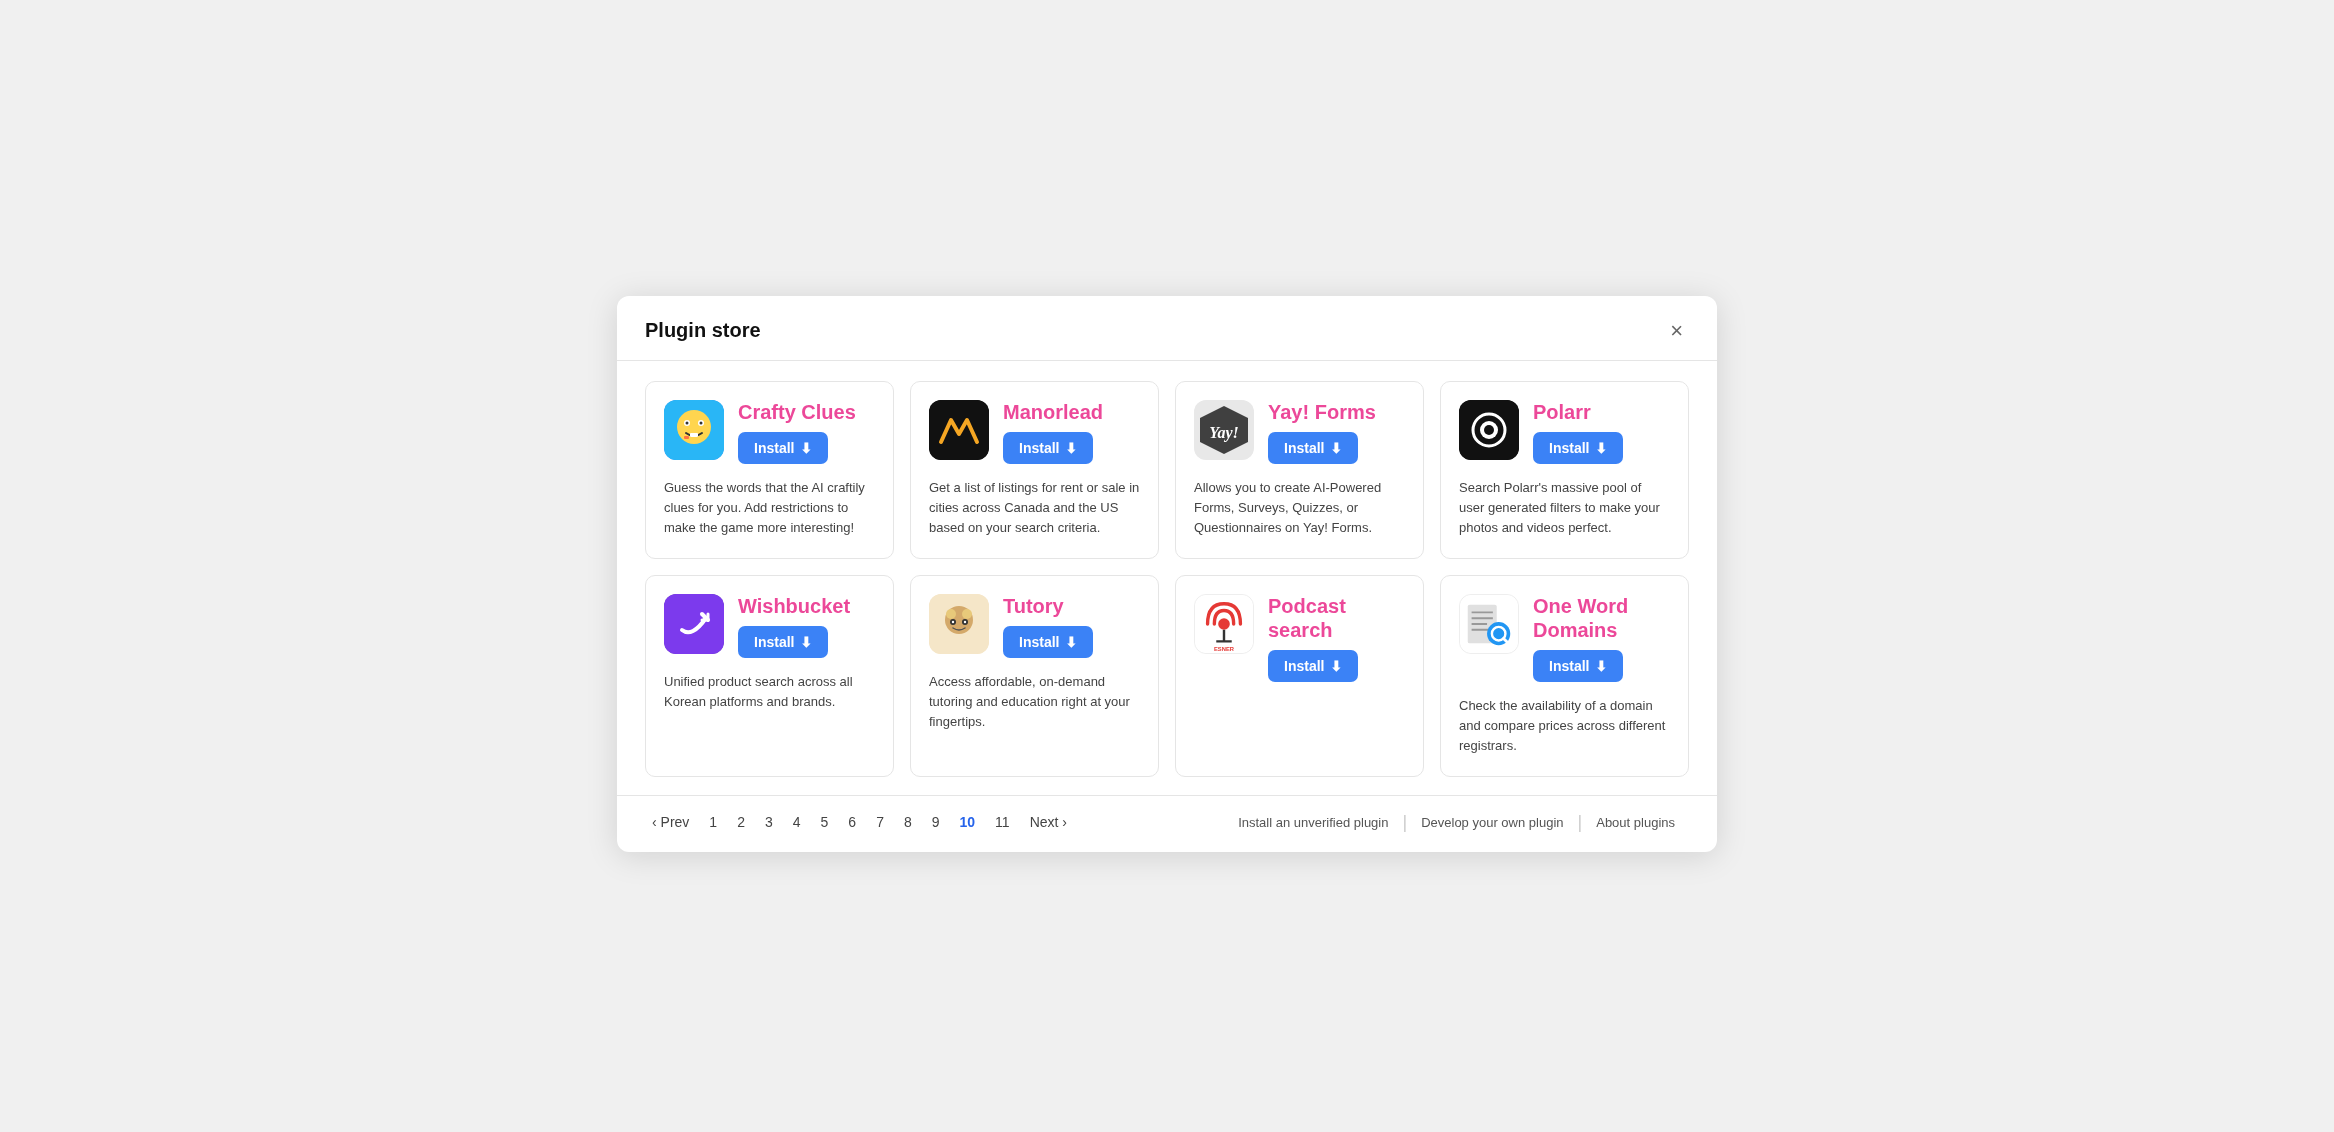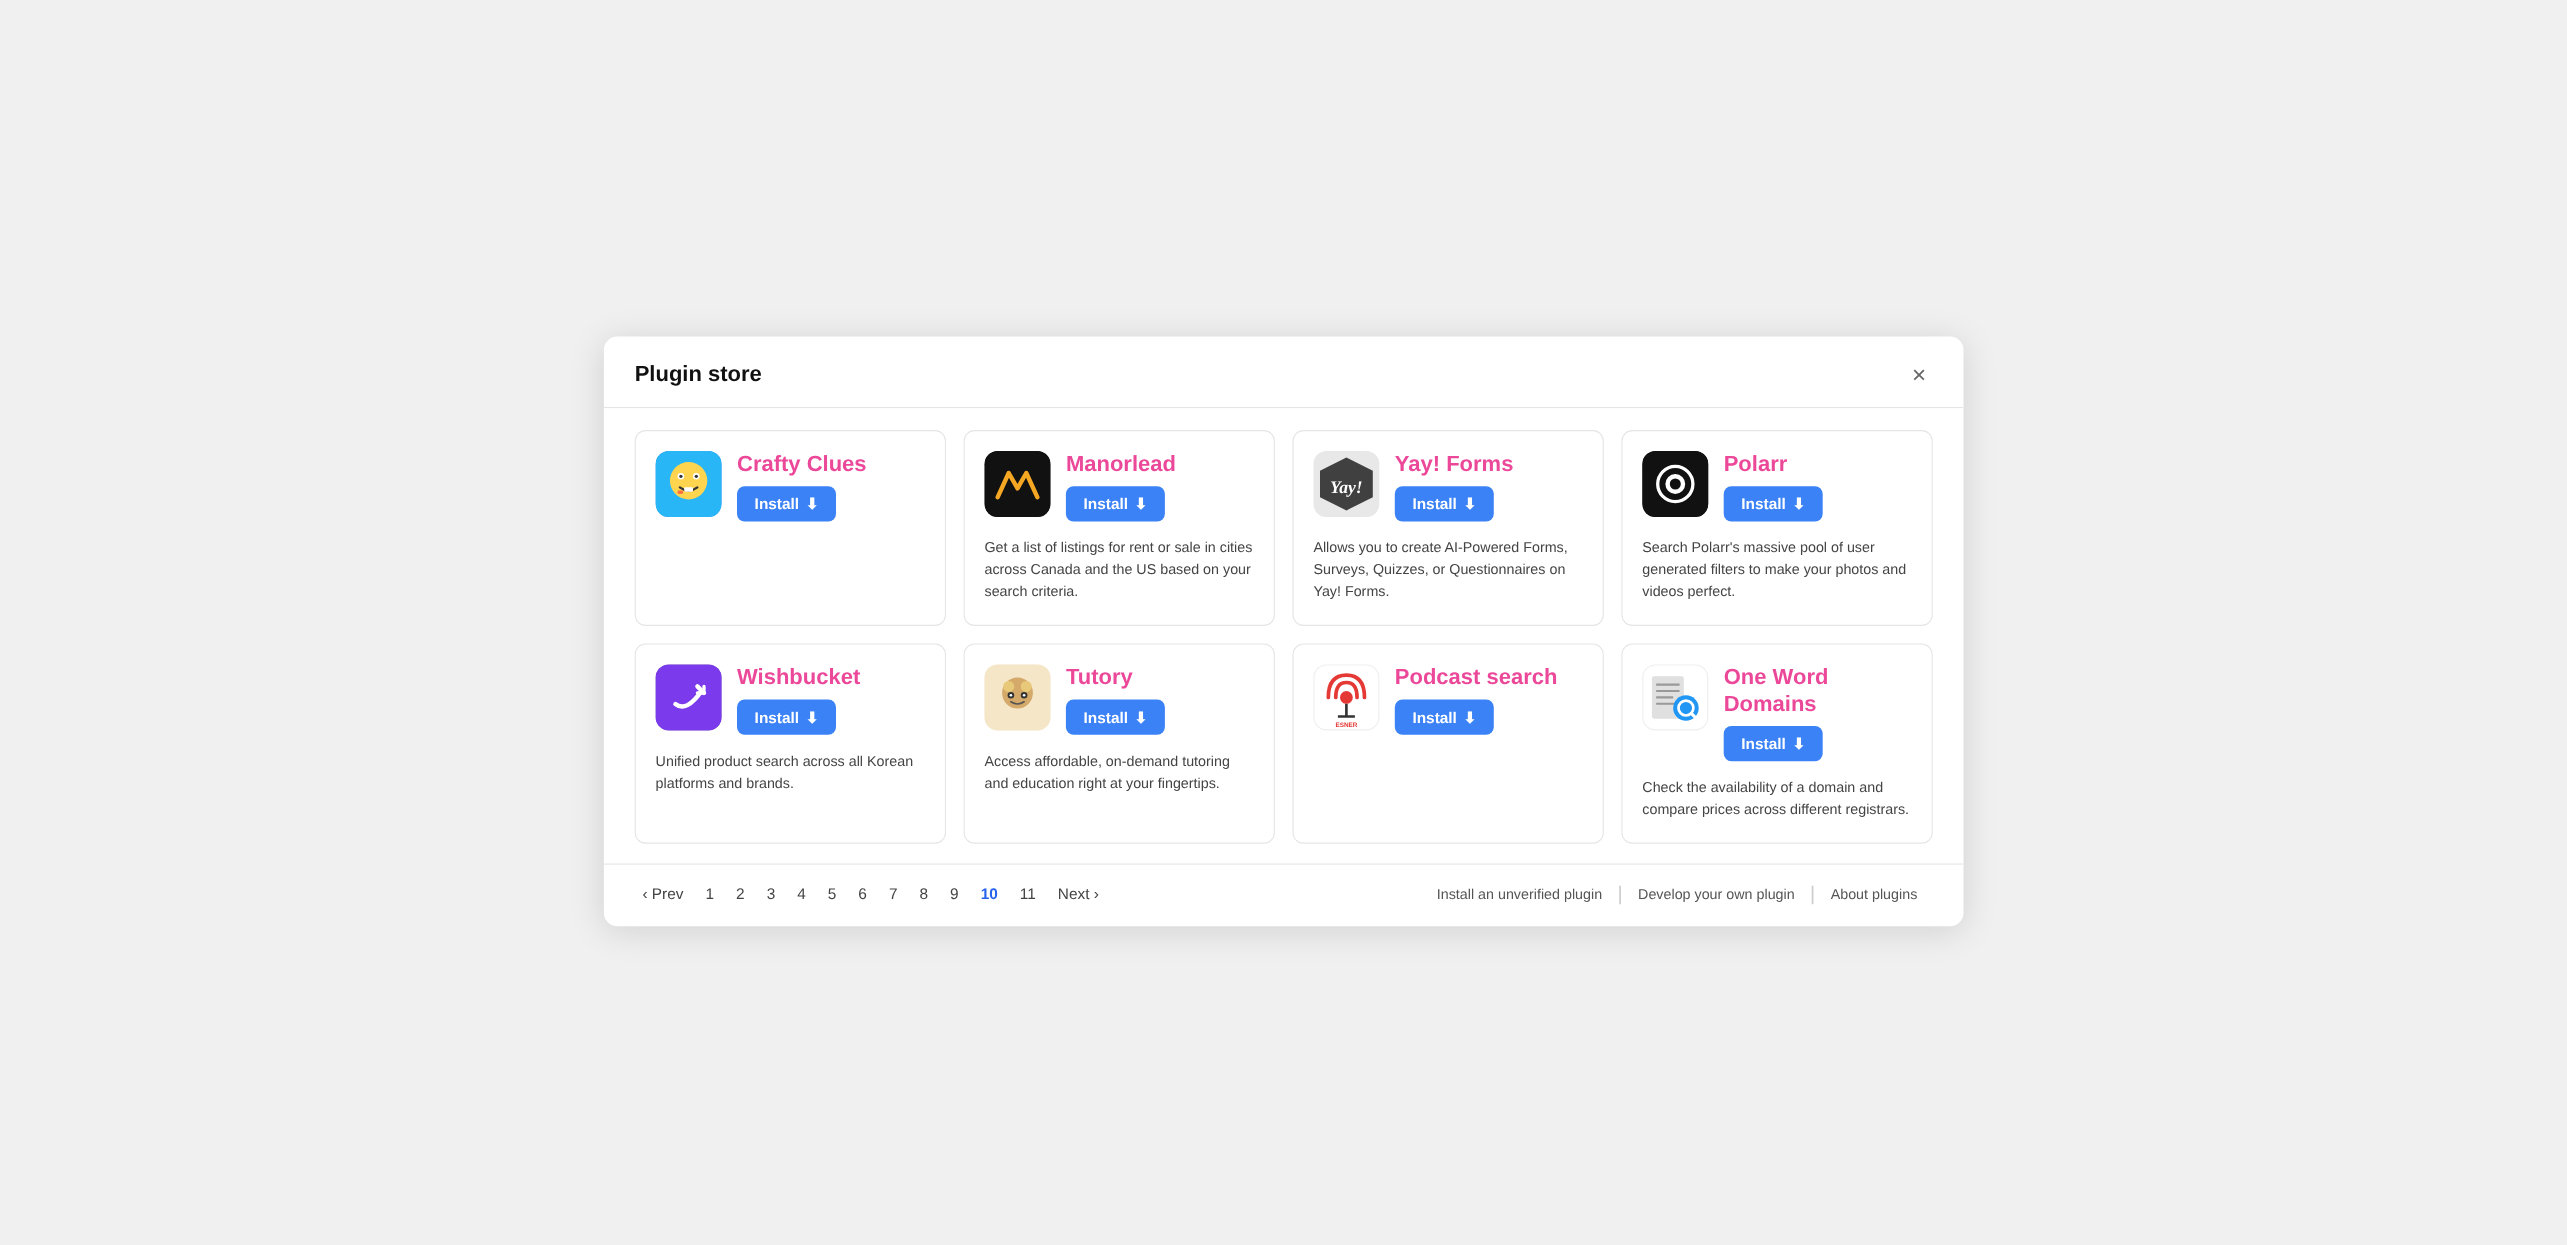--- a/index.html
+++ b/index.html
@@ -7,21 +7,21 @@
       font-family: -apple-system, BlinkMacSystemFont, 'Segoe UI', sans-serif;
       background: #f0f0f0;
       display: flex;
       justify-content: center;
       align-items: center;
       min-height: 100vh;
     }
     .modal {
       background: #fff;
       border-radius: 12px;
-      width: 1236px;
+      width: 1100px;
       max-width: 98vw;
       box-shadow: 0 4px 32px rgba(0,0,0,0.13);
       overflow: hidden;
       margin-top: 16px;
     }
     .modal-header {
       display: flex;
       align-items: center;
       justify-content: space-between;
       padding: 22px 28px 16px 28px;
@@ -209,20 +209,21 @@
             </svg>
           </div>
           <div class="plugin-info">
             <span class="plugin-name">Crafty Clues</span>
             <button class="install-btn">
               <span>Install</span>
               <span class="install-icon">⬇</span>
             </button>
           </div>
         </div>
+        <p class="plugin-desc">Guess the words that the AI craftily clues for you. Add restrictions to make the game more interesting!</p>
       </div>
 
       <div class="plugin-card">
         <div class="plugin-top">
           <div class="plugin-icon manorlead">
             <svg width="60" height="60" viewBox="0 0 60 60" xmlns="http://www.w3.org/2000/svg">
               <rect width="60" height="60" rx="12" fill="#111"></rect>
               <path d="M12 42 L22 20 L30 34 L38 20 L48 42" stroke="#f5a623" stroke-width="4" fill="none" stroke-linejoin="round" stroke-linecap="round"></path>
             </svg>
           </div>

